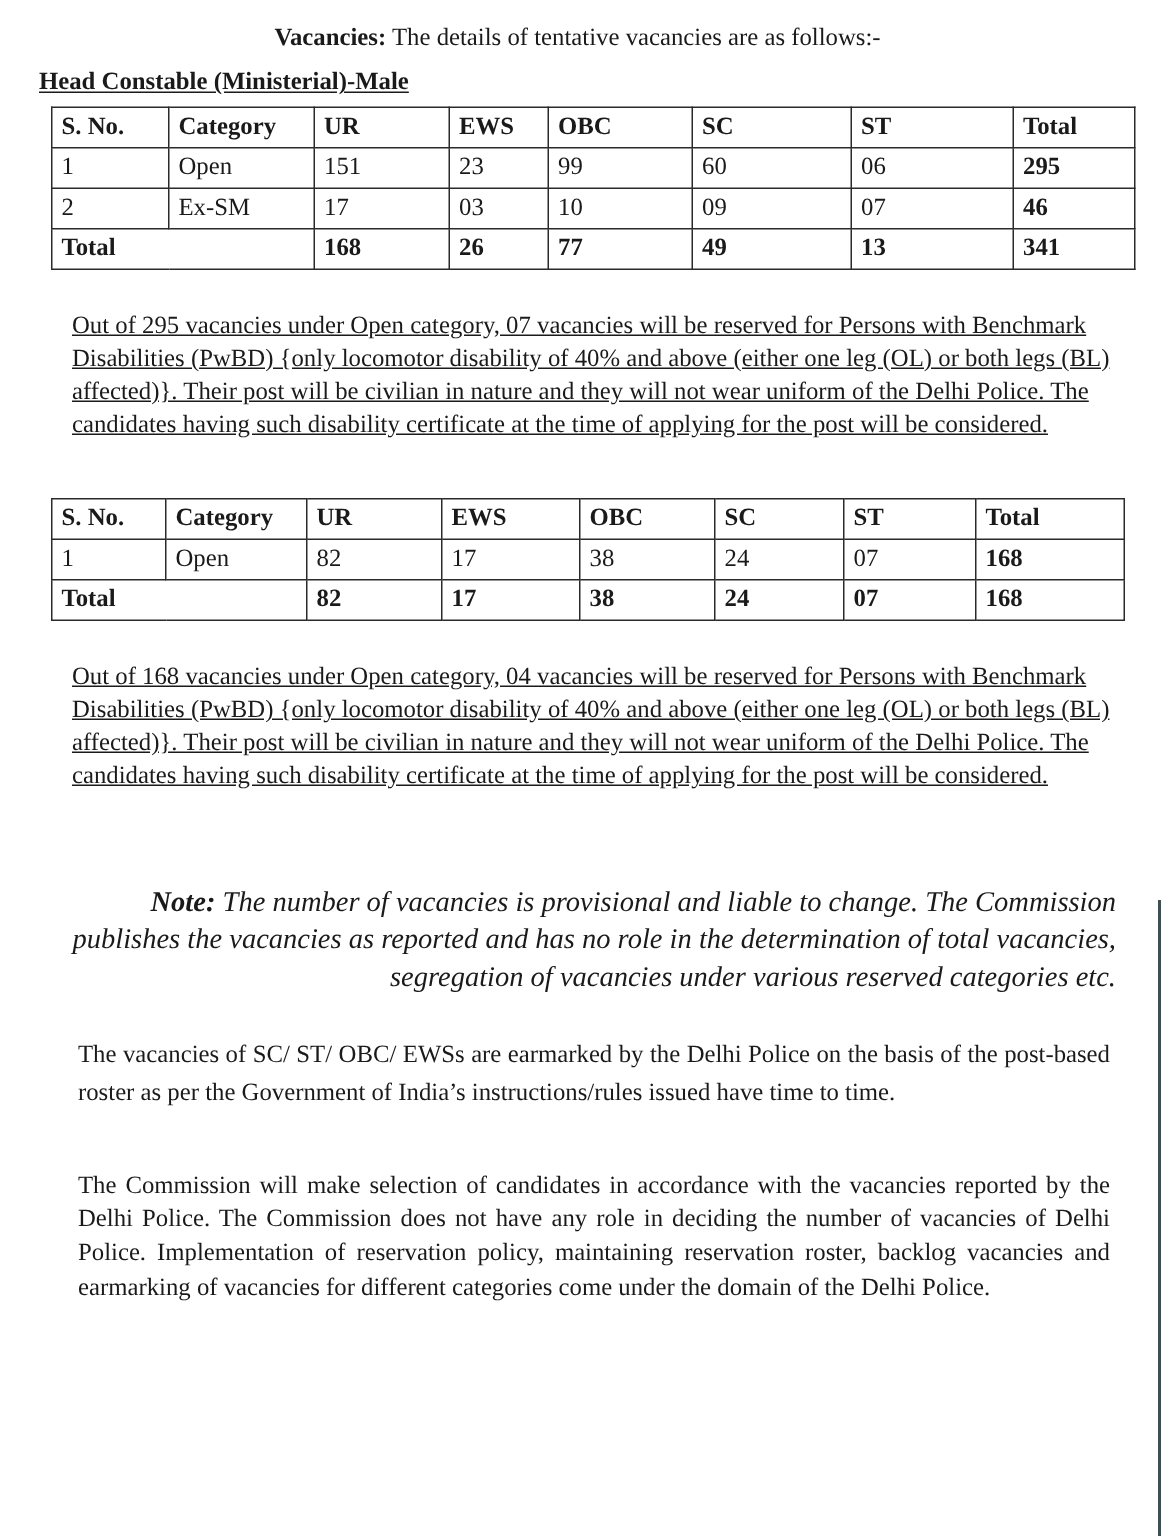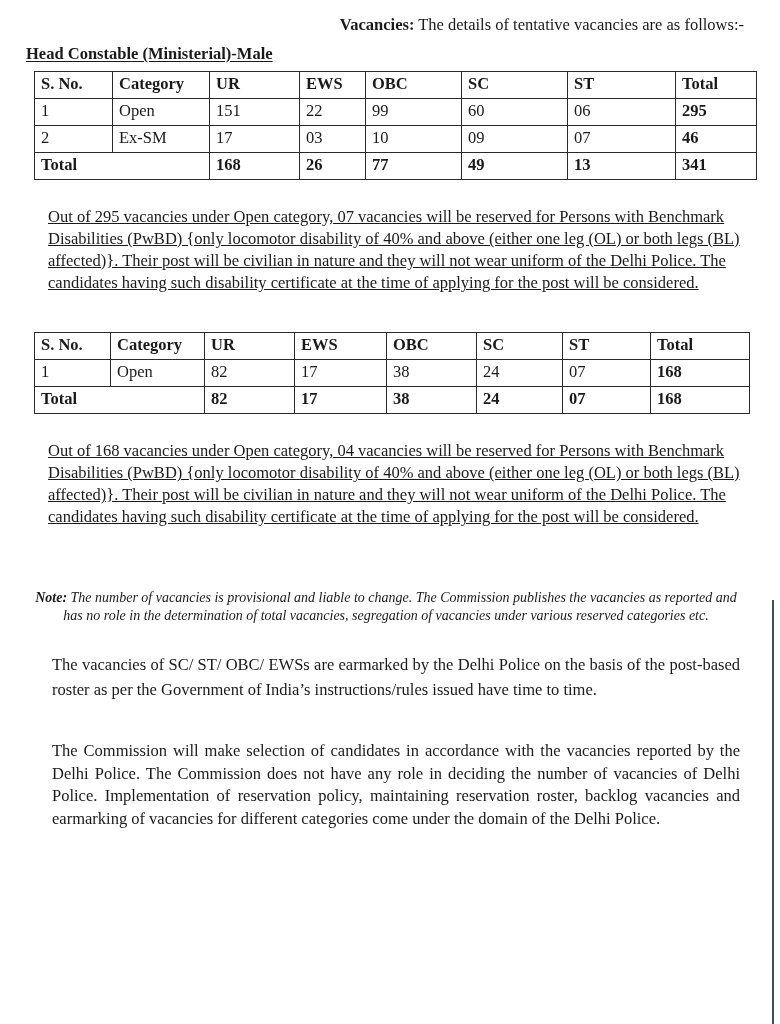--- a/index.html
+++ b/index.html
@@ -34,21 +34,21 @@
     background: #3d4f52;
   }
 
   
   .lead {
     margin: 0 0 9px 0;
     padding-left: 26px;
     padding-right: 36px;
     font-size: 16.5px;
     line-height: 1.28;
-    text-align: right;
+    text-align: center;
   }
   .lead .b { font-weight: bold; }
 
   .section-heading {
     margin: 0 0 7px 0;
     padding-left: 26px;
     font-size: 16.5px;
     font-weight: bold;
     line-height: 1.2;
   }
@@ -106,24 +106,24 @@
     font-size: 16.5px;
     line-height: 1.34;
     text-align: left;
     text-decoration: underline;
   }
 
   
   .note {
     margin: 0;
     padding: 0 36px 0 28px;
-    font-size: 14px;
+    font-size: 19px;
     line-height: 1.33;
     font-style: italic;
-    text-align: center;
+    text-align: right;
   }
   .note .note-label {
     font-weight: bold;
     font-style: italic;
   }
 
   
   .body-para {
     margin: 0;
     padding: 0 40px 0 52px;
@@ -174,21 +174,21 @@
           <th>SC</th>
           <th>ST</th>
           <th class="bold-head">Total</th>
         </tr>
       </thead>
       <tbody>
         <tr>
           <td>1</td>
           <td>Open</td>
           <td>151</td>
-          <td>22</td>
+          <td>23</td>
           <td>99</td>
           <td>60</td>
           <td>06</td>
           <td class="b">295</td>
         </tr>
         <tr>
           <td>2</td>
           <td>Ex-SM</td>
           <td>17</td>
           <td>03</td>

